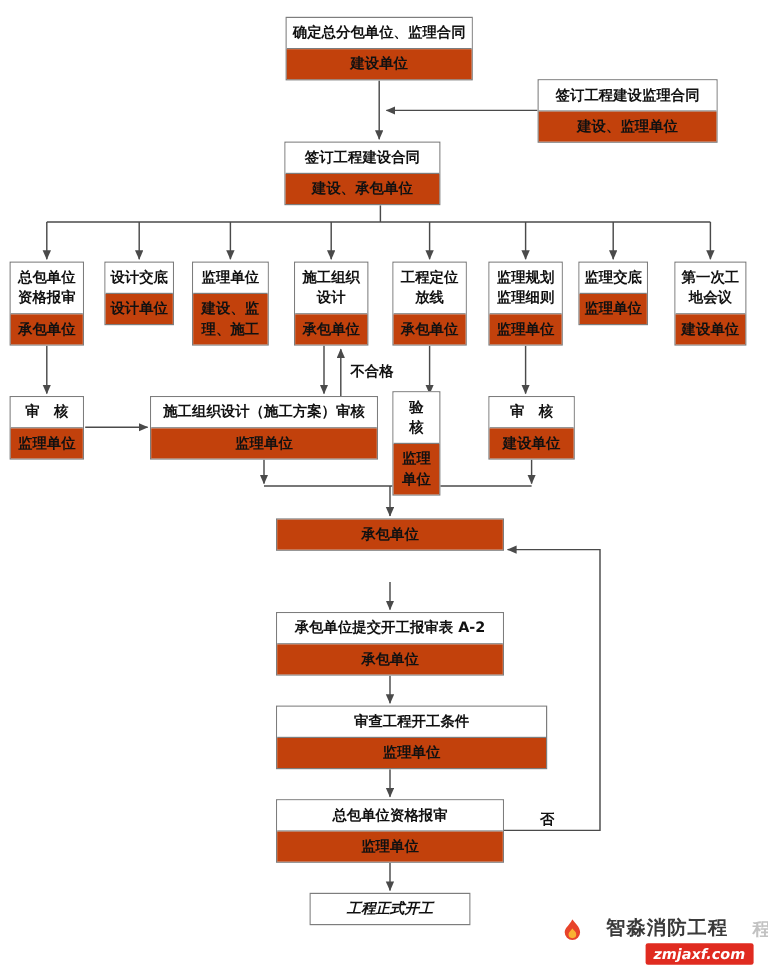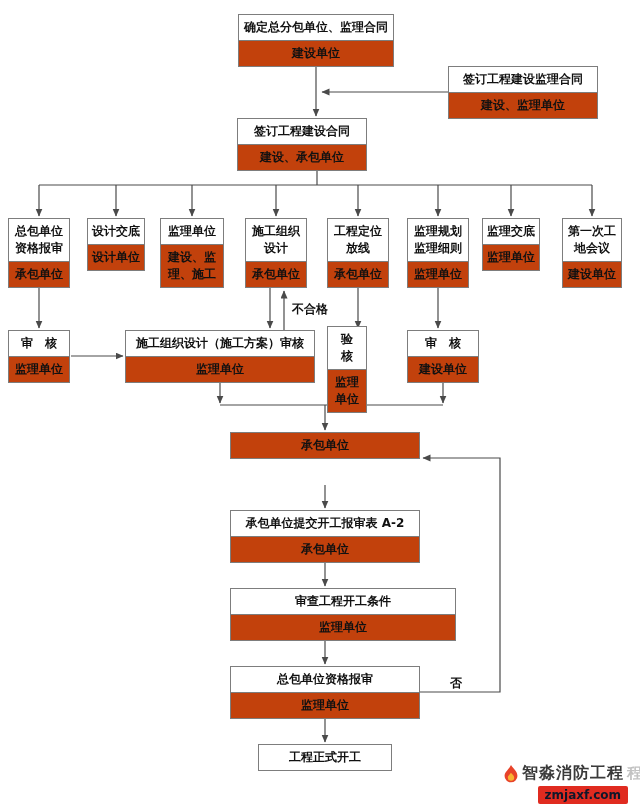--- a/index.html
+++ b/index.html
@@ -14,35 +14,35 @@
     text-align:center;
   }
   .fbox .t{
     padding:4px 3px;background:#ffffff;border-bottom:1px solid #7d7d7d;
     display:flex;align-items:center;justify-content:center;min-height:17px;
   }
   .fbox .s{
     padding:4px 3px;background:#c2410c;
     display:flex;align-items:center;justify-content:center;min-height:17px;
   }
-  .fbox.single .t{border-bottom:none;}
+  .fbox.single .t{border-bottom:none;font-style:italic;}
   .flow-label{
     position:absolute;font-size:12px;font-weight:bold;color:#111;background:#fff;
     padding:0 1px;line-height:14px;
   }
   #wires{position:absolute;left:0;top:0;pointer-events:none;}
   .wm{
     position:absolute;right:2px;bottom:6px;text-align:right;
   }
-  .wm-row{display:flex;align-items:center;justify-content:flex-end;gap:3px;}
+  .wm-row{display:flex;align-items:flex-end;justify-content:flex-end;gap:20px;}
   .wm-brand{font-size:16px;font-weight:bold;color:#3a3a3a;letter-spacing:1px;}
   .wm-edge{font-size:15px;font-weight:bold;color:#c2c2c2;margin-right:-4px;}
   .wm-site{
-    display:inline-block;margin-top:2px;margin-right:10px;background:#e02b20;color:#0f172a;
-    font-size:12px;font-weight:bold;padding:2px 7px;border-radius:2px;
+    display:inline-block;margin-top:2px;margin-right:10px;background:#e02b20;color:#ffffff;
+    font-size:12px;font-weight:bold;padding:2px 7px;border-radius:2px;font-style:italic;
   }
 </style>
 </head>
 <body>
 
 <div id="canvas">
 
   <svg id="wires" width="640" height="810">
     <defs>
       <marker id="arw" markerWidth="9" markerHeight="8" refX="7.5" refY="3.5" orient="auto" markerUnits="userSpaceOnUse">

